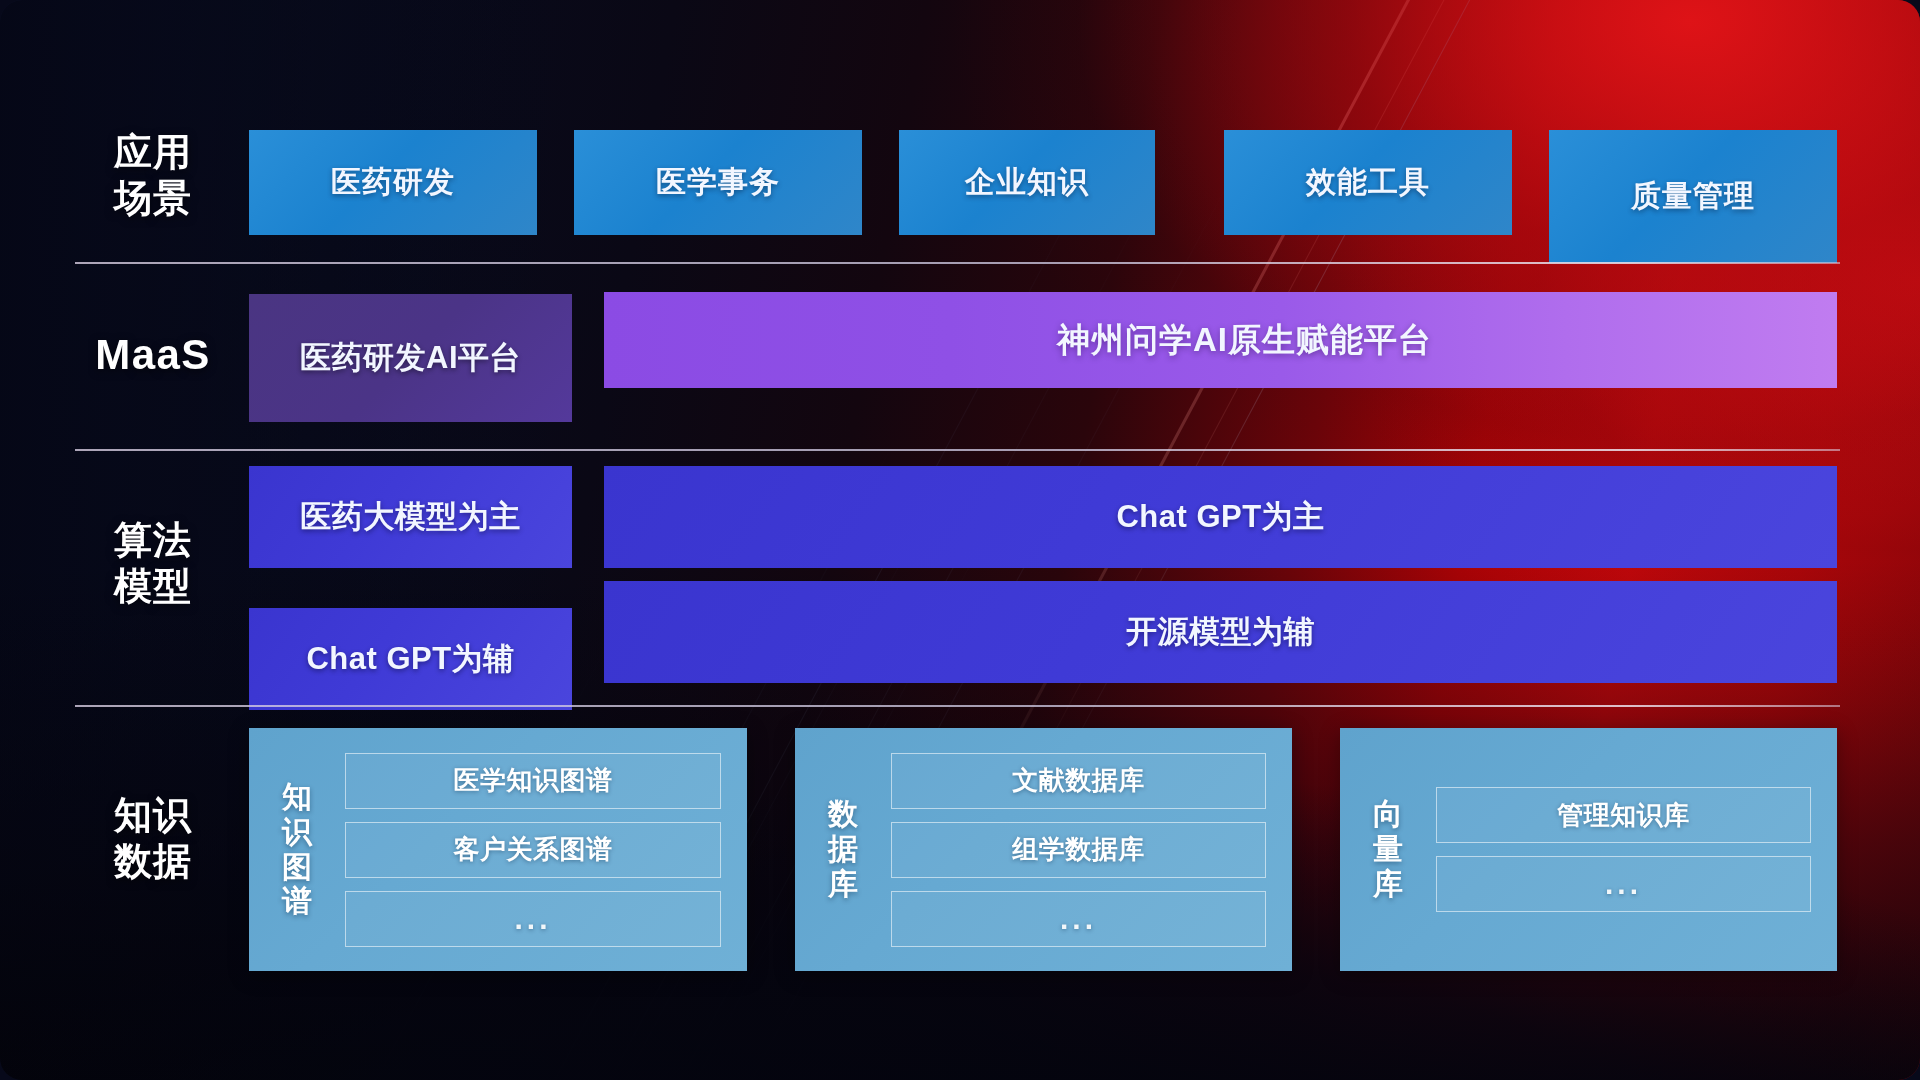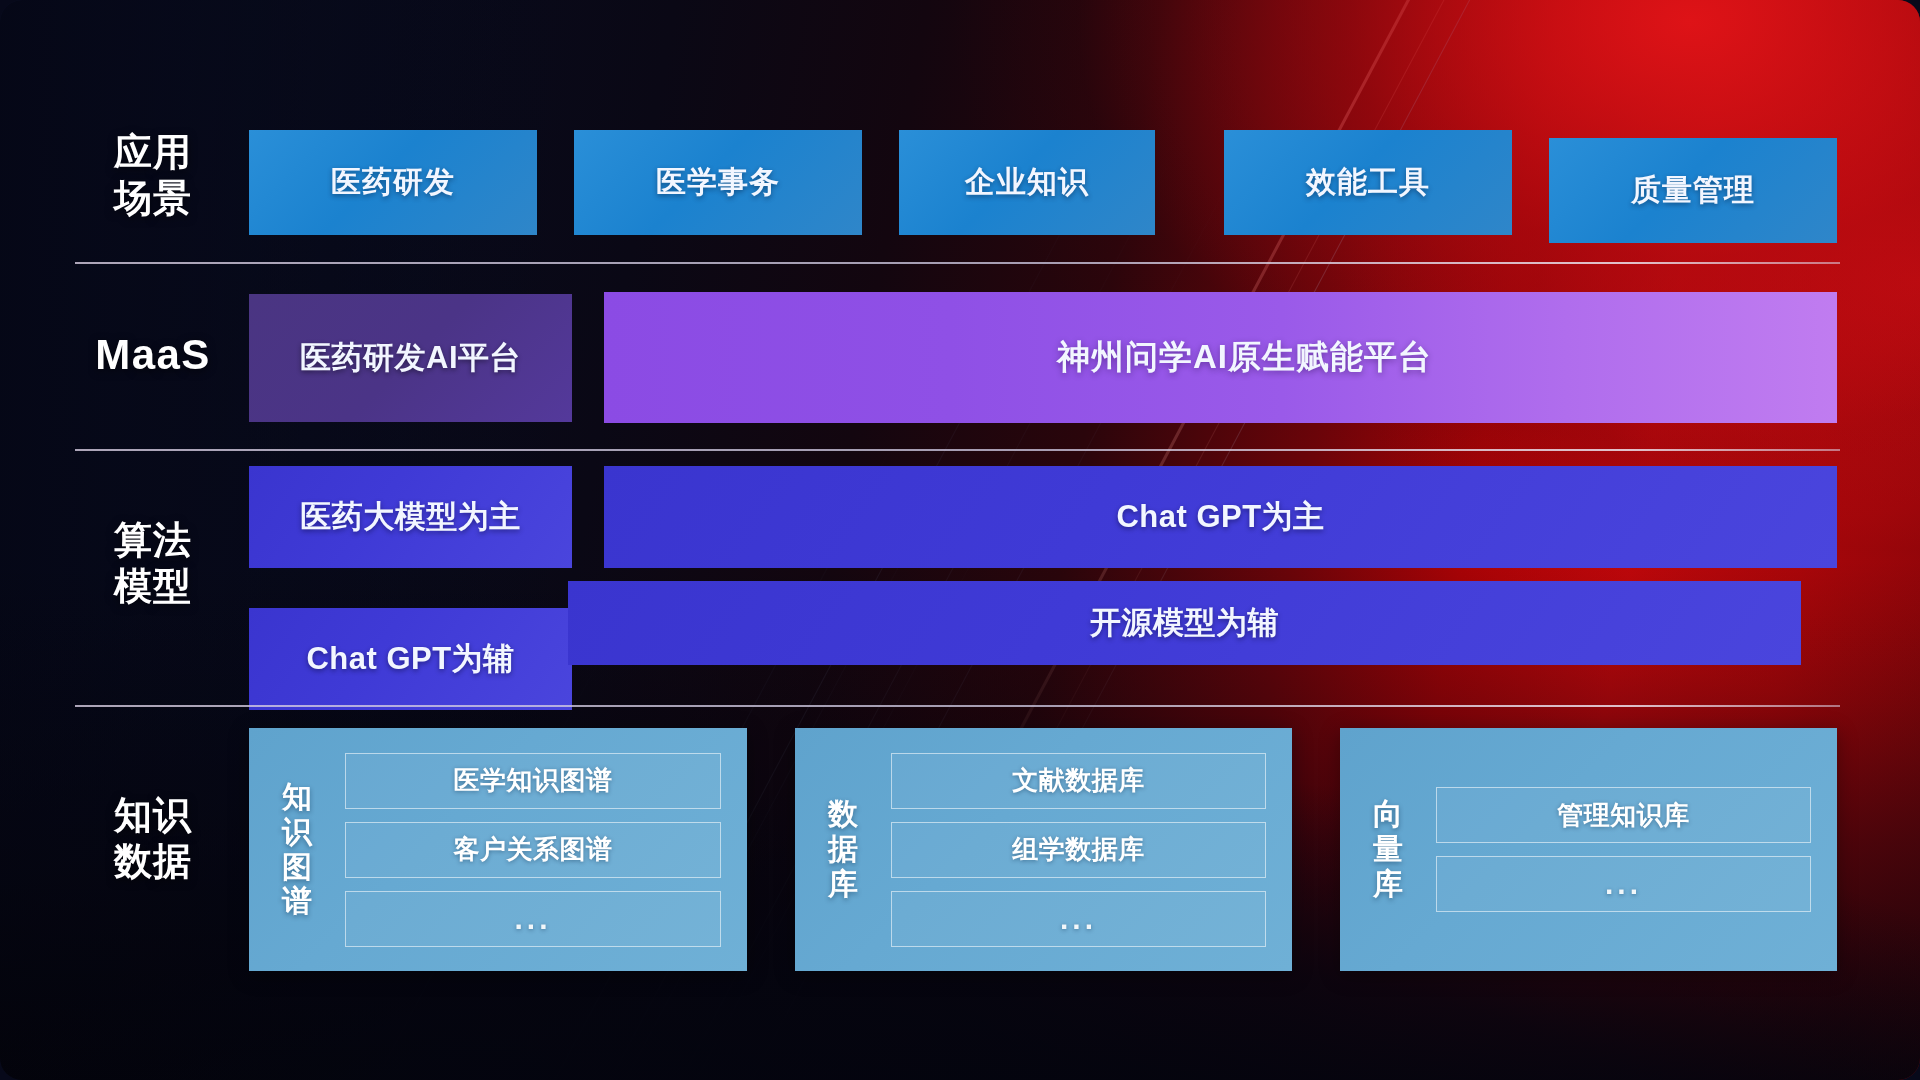--- a/index.html
+++ b/index.html
@@ -145,45 +145,45 @@
     <div class="row-label">
       <div>应用</div>
       <div>场景</div>
     </div>
   </div>
 
   <div class="box app-box" style="left:249px;  top:130px; width:288px; height:105px;">医药研发</div>
   <div class="box app-box" style="left:574px;  top:130px; width:288px; height:105px;">医学事务</div>
   <div class="box app-box" style="left:899px;  top:130px; width:256px; height:105px;">企业知识</div>
   <div class="box app-box" style="left:1224px; top:130px; width:288px; height:105px;">效能工具</div>
-  <div class="box app-box" style="left:1549px; top:138px; width:288px; height:105px;">质量管理</div>
+  <div class="box app-box" style="left:1549px; top:130px; width:288px; height:133px;">质量管理</div>
 
   <div class="divider" style="top:262px;"></div>
 
   <div class="label-col" style="top:330px;">
     <div class="row-label latin">MaaS</div>
   </div>
 
   <div class="box maas-left" style="left:249px; top:294px; width:323px; height:128px;">医药研发AI平台</div>
-  <div class="box maas-main" style="left:604px; top:292px; width:1233px; height:131px;padding-left:48px;">神州问学AI原生赋能平台</div>
+  <div class="box maas-main" style="left:604px; top:292px; width:1233px; height:96px;padding-left:48px;">神州问学AI原生赋能平台</div>
 
   <div class="divider" style="top:449px;"></div>
 
   <div class="label-col" style="top:518px;font-family:Liberation Serif, serif;">
     <div class="row-label">
       <div>算法</div>
       <div>模型</div>
     </div>
   </div>
 
   <div class="box algo-box" style="left:249px; top:466px; width:323px; height:102px;">医药大模型为主</div>
   <div class="box algo-box" style="left:604px; top:466px; width:1233px; height:102px;">Chat GPT为主</div>
 
   <div class="box algo-box" style="left:249px; top:608px; width:323px; height:102px;">Chat GPT为辅</div>
-  <div class="box algo-box" style="left:568px; top:581px; width:1233px; height:84px;">开源模型为辅</div>
+  <div class="box algo-box" style="left:604px; top:581px; width:1233px; height:102px;">开源模型为辅</div>
 
   <div class="divider" style="top:705px;"></div>
 
   <div class="label-col" style="top:793px;">
     <div class="row-label">
       <div>知识</div>
       <div>数据</div>
     </div>
   </div>
 

